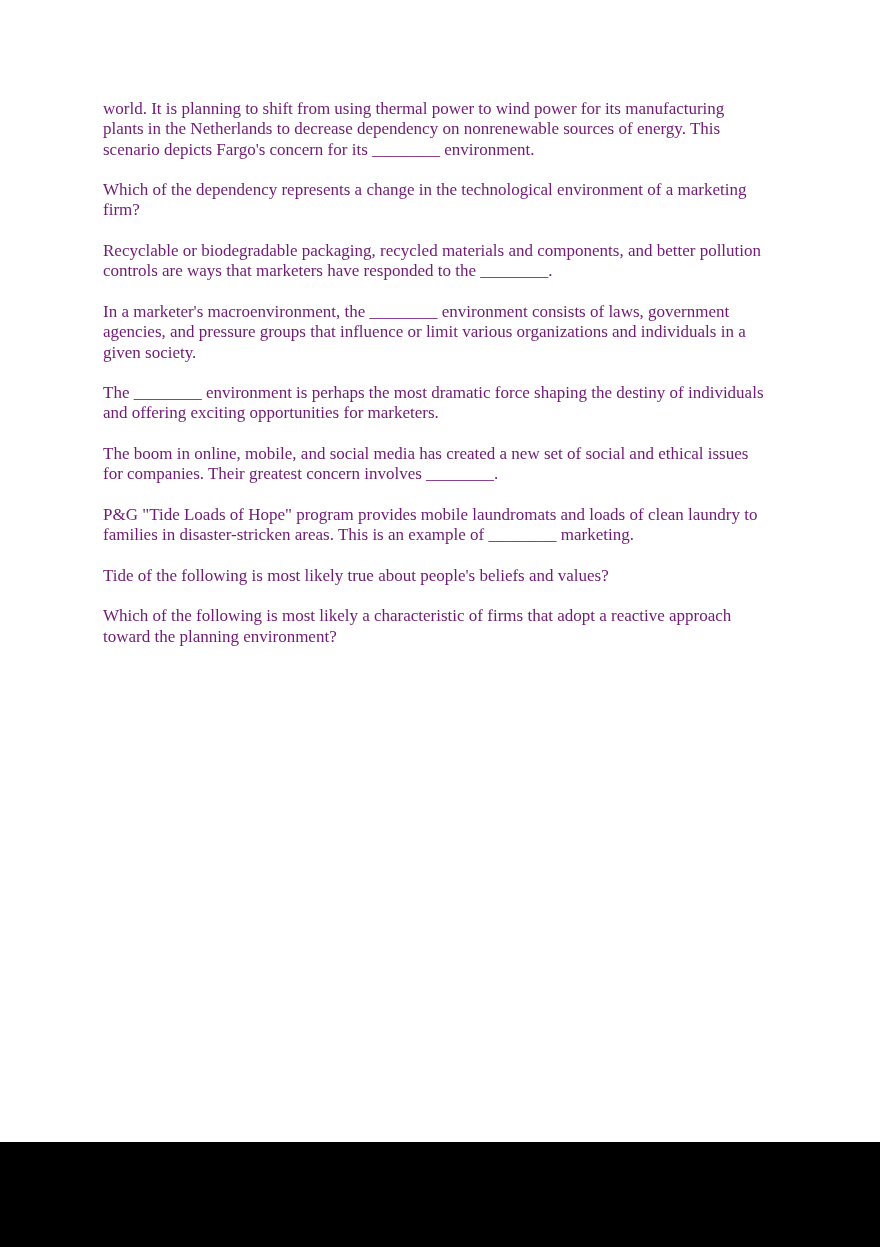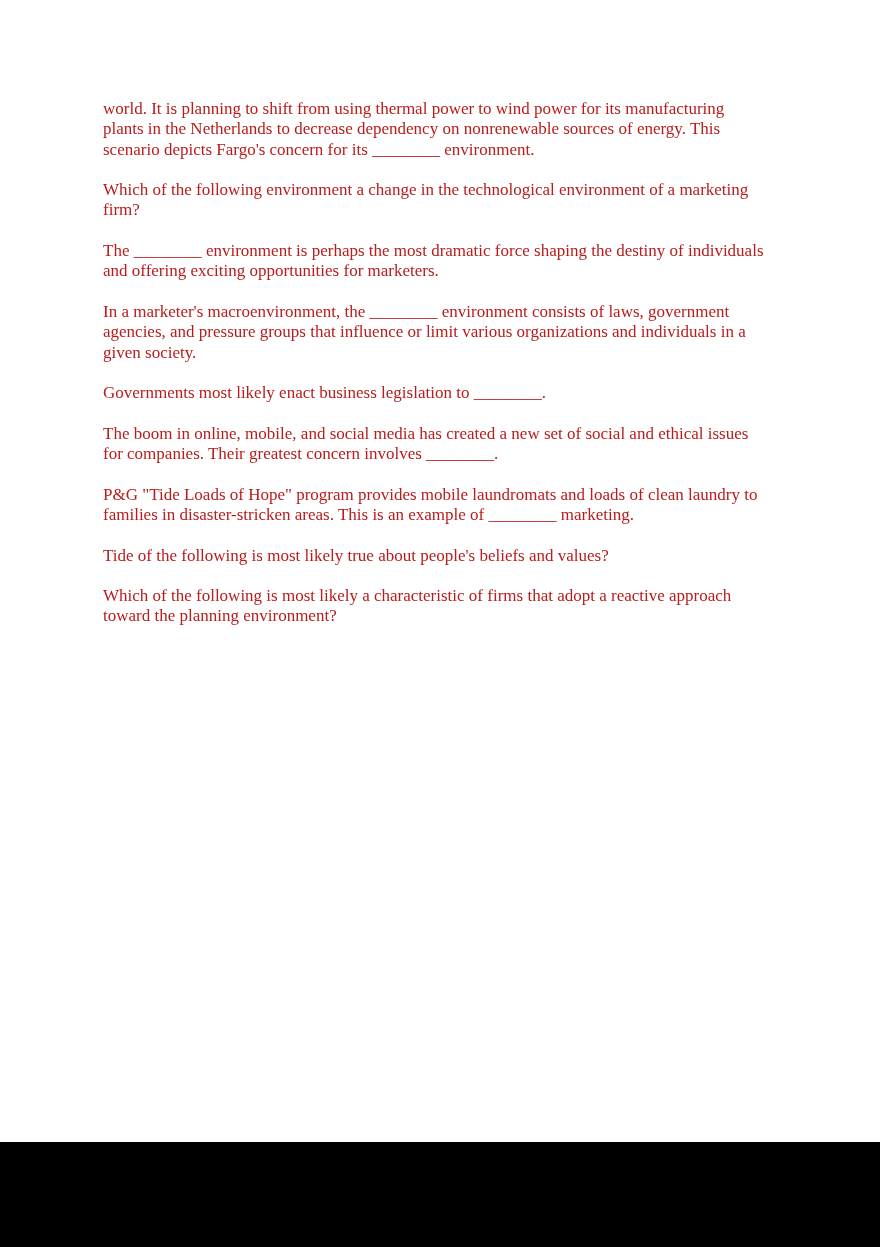--- a/index.html
+++ b/index.html
@@ -13,21 +13,21 @@
     height: 1247px;
     background: #ffffff;
     overflow: hidden;
     font-family: "Liberation Serif", "DejaVu Serif", serif;
   }
   .content {
     position: absolute;
     left: 103px;
     top: 99px;
     width: 710px;
-    color: #b91c1c;
+    color: #701a75;
     font-size: 17px;
     line-height: 20.3px;
   }
   .content p {
     margin: 0 0 20.3px 0;
     white-space: pre-line; 
   }
   .footer-bar {
     position: absolute;
     left: 0;
@@ -38,28 +38,29 @@
   }
 </style>
 </head>
 <body>
 
 <div class="page">
   <div class="content">
     <p>world. It is planning to shift from using thermal power to wind power for its manufacturing
 plants in the Netherlands to decrease dependency on nonrenewable sources of energy. This
 scenario depicts Fargo's concern for its ________ environment.</p>
-    <p>Which of the following environment a change in the technological environment of a marketing
+    <p>Which of the dependency represents a change in the technological environment of a marketing
 firm?</p>
-    <p>The ________ environment is perhaps the most dramatic force shaping the destiny of individuals
-and offering exciting opportunities for marketers.</p>
+    <p>Recyclable or biodegradable packaging, recycled materials and components, and better pollution
+controls are ways that marketers have responded to the ________.</p>
     <p>In a marketer's macroenvironment, the ________ environment consists of laws, government
 agencies, and pressure groups that influence or limit various organizations and individuals in a
 given society.</p>
-    <p>Governments most likely enact business legislation to ________.</p>
+    <p>The ________ environment is perhaps the most dramatic force shaping the destiny of individuals
+and offering exciting opportunities for marketers.</p>
     <p>The boom in online, mobile, and social media has created a new set of social and ethical issues
 for companies. Their greatest concern involves ________.</p>
     <p>P&amp;G "Tide Loads of Hope" program provides mobile laundromats and loads of clean laundry to
 families in disaster-stricken areas. This is an example of ________ marketing.</p>
     <p>Tide of the following is most likely true about people's beliefs and values?</p>
     <p>Which of the following is most likely a characteristic of firms that adopt a reactive approach
 toward the planning environment?</p>
   </div>
   <div class="footer-bar"></div>
 </div>

